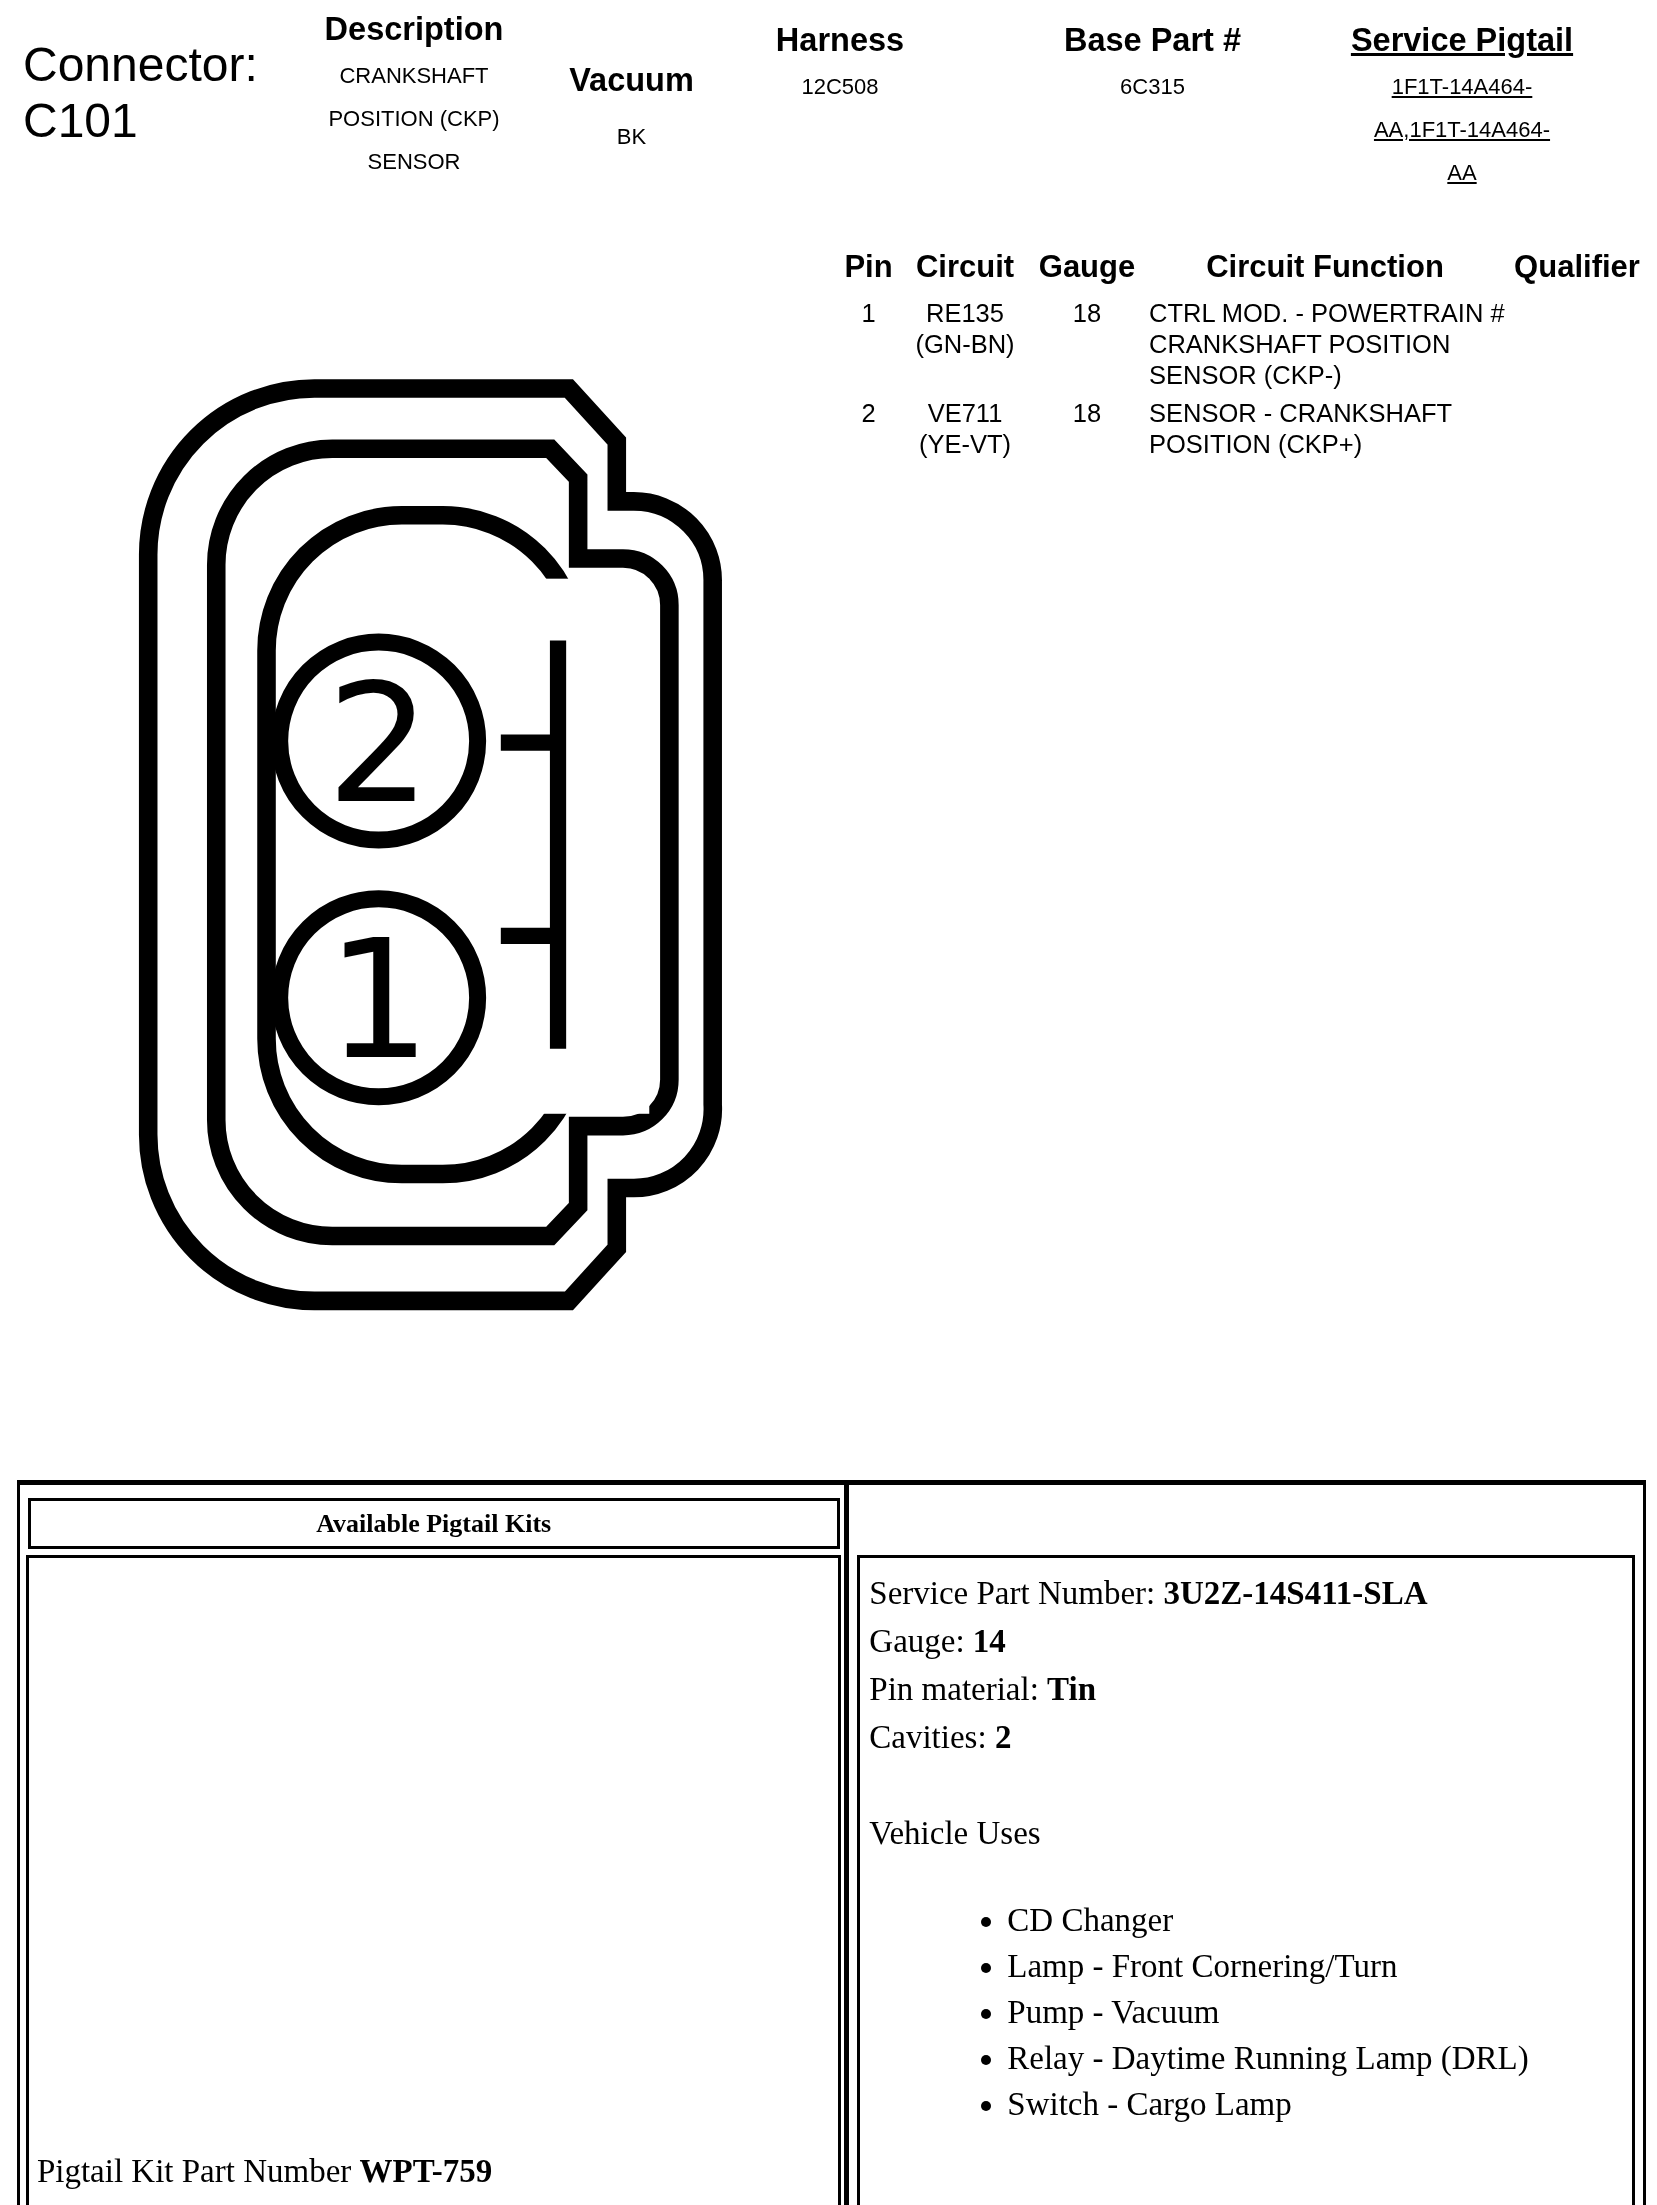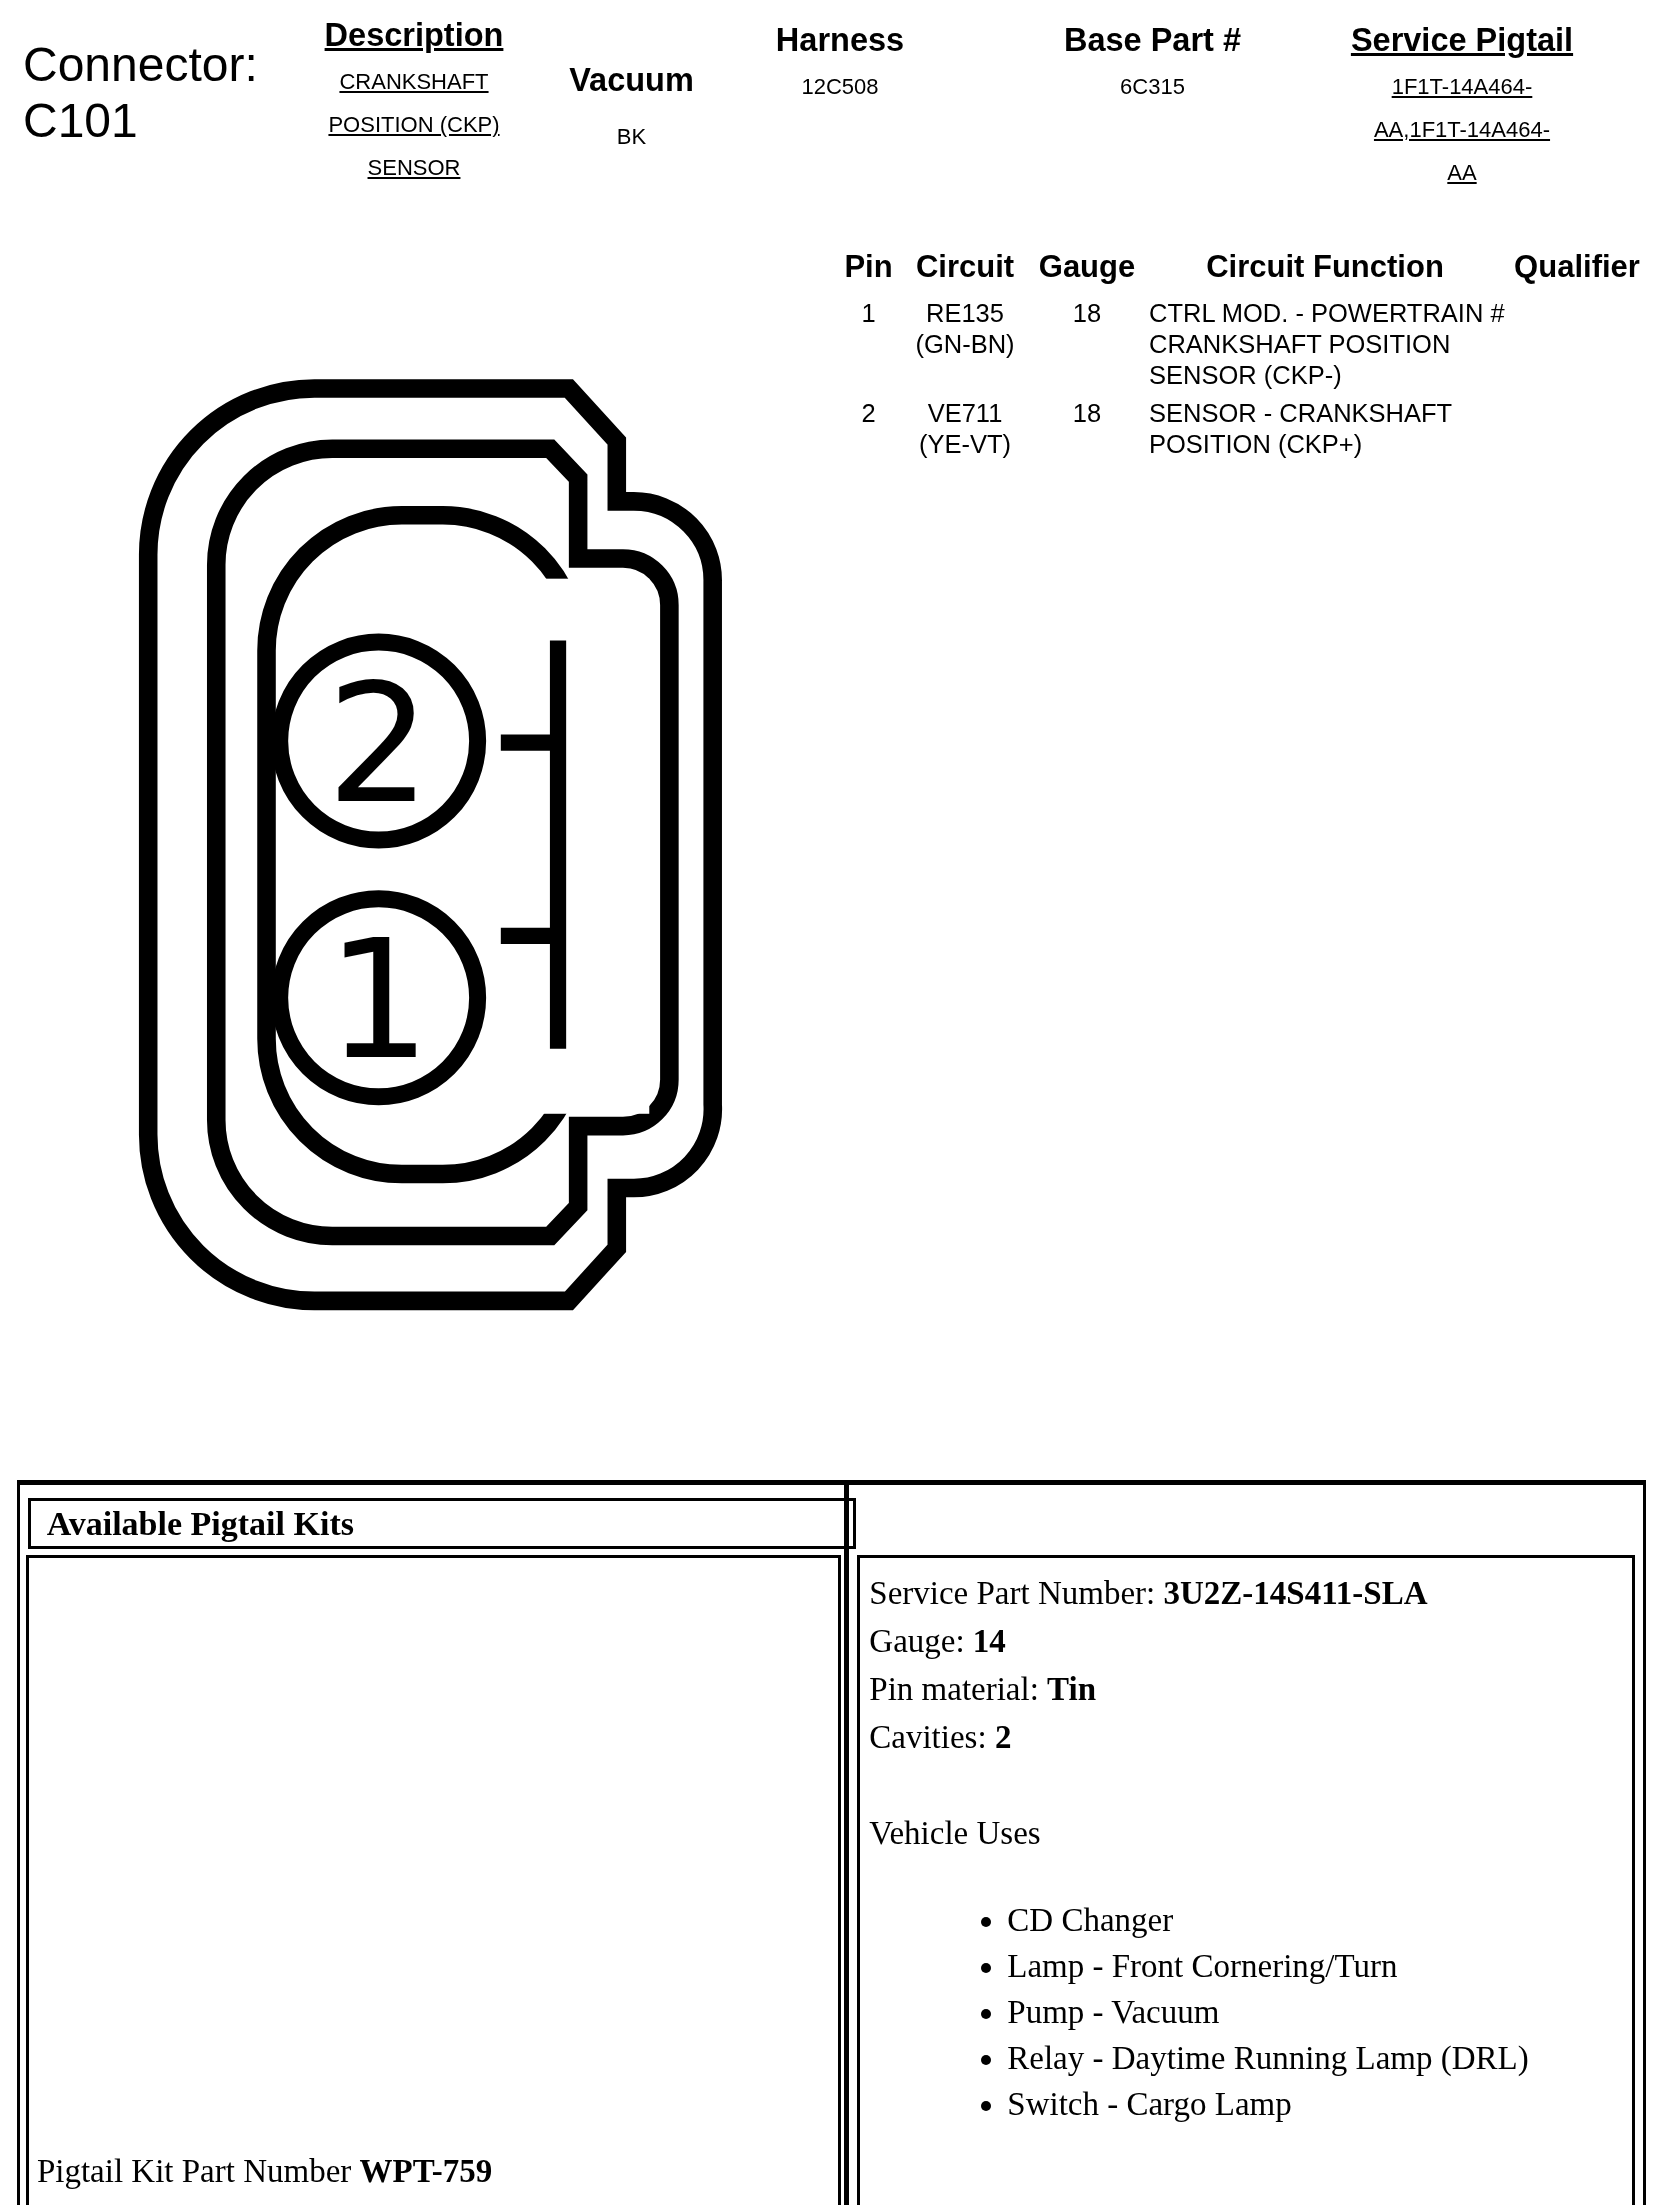--- a/index.html
+++ b/index.html
@@ -6,21 +6,21 @@
   body{
     width:1657px;height:2205px;position:relative;background:#ffffff;
     font-family:"Liberation Sans",sans-serif;color:#000;
     overflow:hidden;
   }
   
   .connector-label{position:absolute;left:23px;top:37px;font-weight:normal;font-size:48px;line-height:56px;}
   .hdr-col{position:absolute;text-align:center;}
   .hdr-title{font-weight:bold;font-size:32.5px;line-height:37px;}
   .hdr-val{font-size:22px;line-height:43px;text-align:center;}
-  #col-desc{left:240px;top:17px;width:348px;text-decoration:underline;}
+  #col-desc{left:240px;top:11px;width:348px;}
   #col-color{left:562px;top:62px;width:139px;}
   #col-harness{left:720px;top:21.7px;width:240px;}
   #col-base{left:1021px;top:21.7px;width:263px;}
   #col-service{left:1292px;top:21.7px;width:340px;text-decoration:underline;}
   .vgap8{margin-top:6.2px;}
   .vgap18{margin-top:15.5px;}
   
   .pin-table{position:absolute;left:836px;top:249px;width:822px;height:232px;}
   .pt-head{position:absolute;top:0;font-weight:bold;font-size:31px;transform:translateX(-50%);white-space:nowrap;}
   .pt-cell{position:absolute;font-size:25.5px;line-height:31px;white-space:nowrap;}
@@ -29,21 +29,21 @@
   .diagram{position:absolute;left:108px;top:348px;}
   
   .bottom-table{
     position:absolute;left:17px;top:1480px;width:1623px;height:725px;
     border-top:5.4px solid #000;border-left:3.9px solid #000;border-right:3.9px solid #000;
     font-family:"Liberation Serif",serif;
   }
   .bt-divider{position:absolute;left:824px;top:0;bottom:0;width:5.4px;background:#000;}
   .apk-box{
     position:absolute;left:7.7px;top:13px;width:806px;height:45px;
-    border:3.1px solid #000;font-weight:bold;font-size:34px;line-height:45px;padding-left:16px;
+    border:3.1px solid #000;font-weight:bold;font-size:26px;line-height:45px;padding-left:0;text-align:center;
   }
   .left-cell{
     position:absolute;left:6.2px;top:70px;width:809px;bottom:0;
     border:3.9px solid #000;border-bottom:none;
   }
   .kit-line{position:absolute;left:7.7px;bottom:20px;font-size:33px;white-space:nowrap;}
   .right-cell{
     position:absolute;left:837px;right:7.7px;top:70px;bottom:0;
     border:3.9px solid #000;border-bottom:none;
     font-size:33px;

